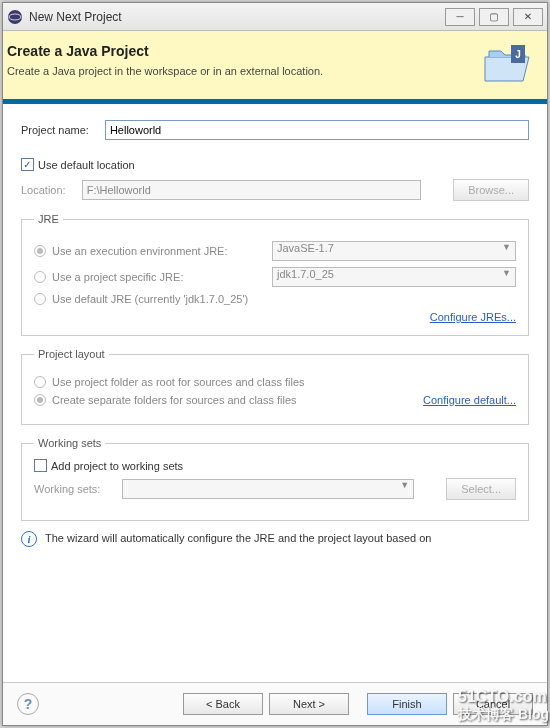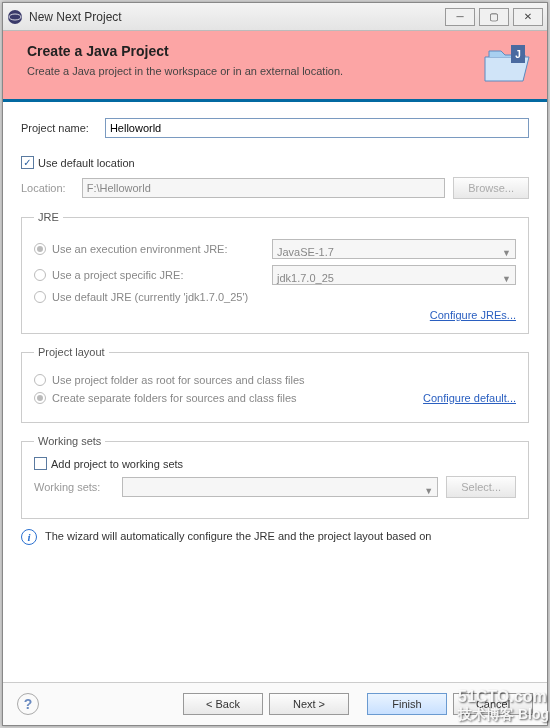--- a/index.html
+++ b/index.html
@@ -2,44 +2,44 @@
 <html><head>
 <meta charset="utf-8">
 <style>
 * { box-sizing: border-box; font-family: "Segoe UI", Tahoma, sans-serif; }
 body { margin: 0; background: #d8d8d8; width: 550px; height: 728px; overflow: hidden; }
 .window { width: 546px; height: 724px; margin: 2px; background: #fff; border: 1px solid #888; box-shadow: 0 0 4px rgba(0,0,0,0.3); display: flex; flex-direction: column; }
 .titlebar { height: 28px; background: linear-gradient(#f4f4f4, #e4e4e4); border-bottom: 1px solid #bbb; display: flex; align-items: center; padding: 0 4px; }
 .titlebar .eclipse-icon { width: 16px; height: 16px; margin-right: 6px; }
 .titlebar .title { font-size: 12px; color: #333; flex: 1; }
 .titlebar .winbtn { width: 30px; height: 18px; border: 1px solid #999; background: #f0f0f0; margin-left: 4px; display: flex; align-items: center; justify-content: center; font-size: 10px; color: #444; }
-.banner { padding: 12px 16px 14px 24px; border-bottom: 3px solid #0369a1; background: #fca5a5; display: flex; }
+.banner { padding: 12px 16px 14px 4px; border-bottom: 5px solid #0369a1; background: #fef9c3; display: flex; }
 .banner-text { flex: 1; }
 .banner h1 { margin: 0 0 6px 0; font-size: 14px; font-weight: bold; color: #222; }
 .banner p { margin: 0; font-size: 11px; color: #444; }
 .banner .folder-icon { width: 48px; height: 42px; }
 .content { flex: 1; padding: 16px 18px 6px 18px; background: #fff; font-size: 11px; color: #333; overflow: hidden; }
 .row { display: flex; align-items: center; margin-bottom: 8px; }
 .row label { margin-right: 8px; }
 .text-input { flex: 1; height: 20px; border: 1px solid #7a9ac0; padding: 1px 4px; font-size: 11px; background: #fff; margin-left: 8px; }
 .text-input.disabled { background: #f6f6f6; color: #888; border-color: #bbb; }
 .checkbox { width: 13px; height: 13px; margin-right: 4px; border: 1px solid #5a7aa0; background: #fff; display: inline-flex; align-items: center; justify-content: center; }
 .checkbox.checked::after { content: "✓"; font-size: 10px; color: #2a60a0; line-height: 1; }
 .btn { height: 22px; padding: 0 14px; background: linear-gradient(#fdfdfd, #e8e8e8); border: 1px solid #999; font-size: 11px; color: #333; display: inline-flex; align-items: center; justify-content: center; }
-.btn.disabled { color: #aaa; border-color: #ccc; }
+.btn.disabled { color: #aaa; border-color: #ccc; margin-left: 24px; }
 .btn.primary { background: linear-gradient(#eaf4ff, #c8e0ff); border-color: #6a9ad0; }
 fieldset { border: 1px solid #ccc; margin: 12px 0 10px 0; padding: 10px 12px 12px 12px; }
 legend { font-size: 11px; color: #555; padding: 0 4px; }
 .radio { width: 12px; height: 12px; border: 1px solid #888; border-radius: 50%; margin-right: 6px; display: inline-flex; align-items: center; justify-content: center; flex-shrink: 0; }
 .radio.selected::after { content: ""; width: 6px; height: 6px; background: #888; border-radius: 50%; }
 .radio.disabled { border-color: #bbb; }
 .radio.disabled.selected::after { background: #bbb; }
 .option-row { display: flex; align-items: center; margin: 6px 0; color: #888; }
 .option-row .label { flex: 0 0 auto; }
-.dropdown { flex: 1; height: 20px; border: 1px solid #bbb; background: #f6f6f6; color: #888; padding: 0 4px; display: flex; align-items: flex-end; justify-content: space-between; font-size: 11px; }
+.dropdown { flex: 1; height: 20px; border: 1px solid #bbb; background: #f6f6f6; color: #888; padding: 0 4px; display: flex; align-items: flex-start; justify-content: space-between; font-size: 11px; }
 .dropdown .arrow { font-size: 9px; color: #888; }
 .link { color: #2a5fc0; text-decoration: underline; font-size: 11px; }
 .info-row { display: flex; margin-top: 10px; }
 .info-icon { width: 16px; height: 16px; border-radius: 50%; border: 1px solid #2a70d0; color: #2a70d0; font-style: italic; font-weight: bold; font-size: 11px; display: flex; align-items: center; justify-content: center; margin-right: 8px; flex-shrink: 0; font-family: Georgia, serif; }
 .info-text { font-size: 11px; color: #333; line-height: 1.4; }
 .footer { border-top: 1px solid #ccc; padding: 10px 14px; display: flex; align-items: center; background: #fafafa; }
 .help-icon { width: 22px; height: 22px; border: 1px solid #aaa; border-radius: 50%; display: flex; align-items: center; justify-content: center; color: #6a8ac0; font-size: 14px; font-weight: bold; }
 .footer .spacer { flex: 1; }
 .footer .btn { min-width: 80px; margin-left: 6px; }
 .disabled-text { color: #999; }

